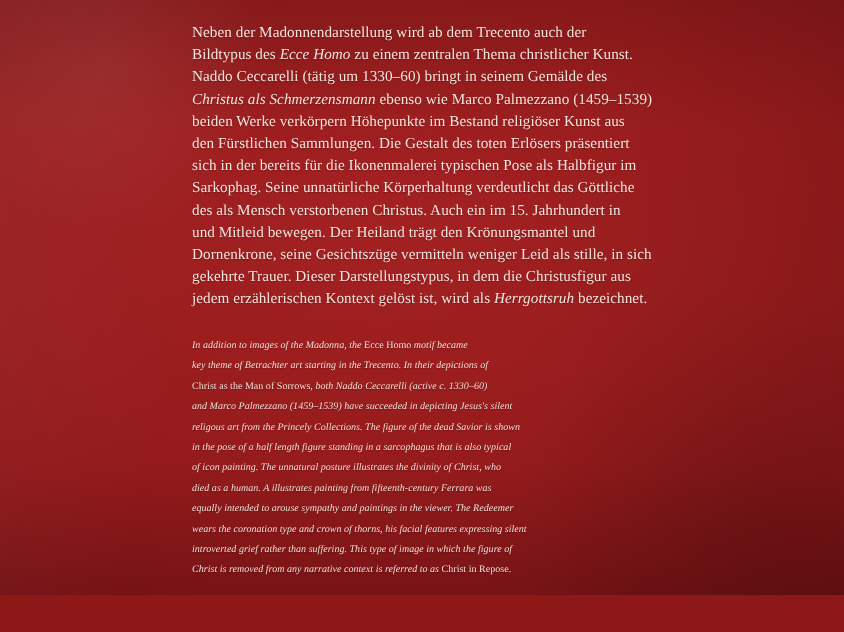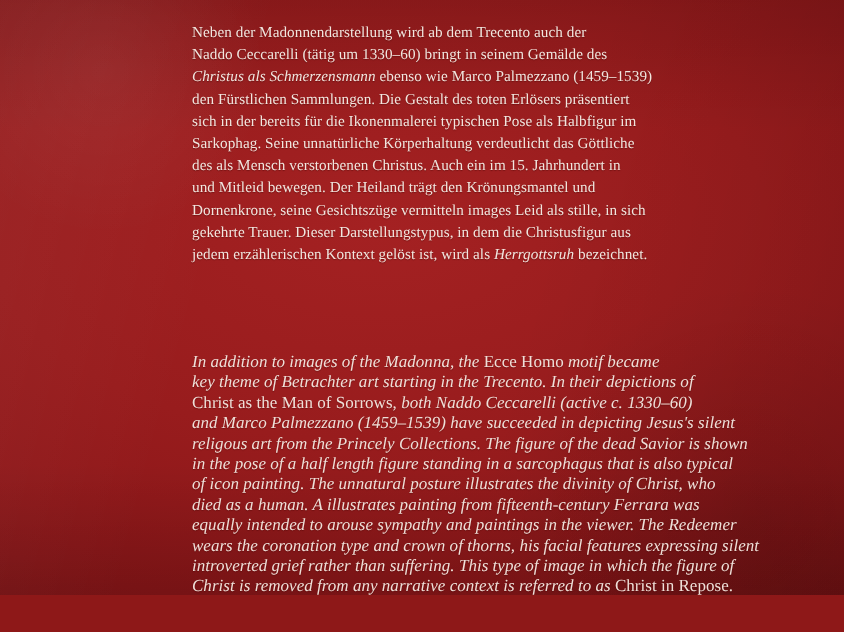--- a/index.html
+++ b/index.html
@@ -53,22 +53,22 @@
 
   #german-text {
     top: 22px;
     font-size: 15.2px;
     line-height: 22.2px;
     letter-spacing: 0.05px;
     text-shadow: 0 1px 1px rgba(70,5,5,0.45);
   }
 
   #english-text {
-    top: 352px;
-    font-size: 17px;
+    top: 336px;
+    font-size: 10px;
     line-height: 20.4px;
     font-style: italic;
     letter-spacing: 0.03px;
     color: #efdfd8;
     text-shadow: 0 1px 1px rgba(70,5,5,0.4);
   }
 
   .line {
     display: block;
     white-space: pre;
@@ -79,28 +79,30 @@
   
   .up { font-style: normal; }
 </style>
 </head>
 <body>
 
 <div class="panel">
 
   <div class="text-block" id="german-text">
       <span class="line"><span class="up">Neben der Madonnendarstellung wird ab dem Trecento auch der</span></span>
+      <span class="line"><span class="up">Bildtypus des </span><span class="it">Ecce Homo</span><span class="up"> zu einem zentralen Thema christlicher Kunst.</span></span>
       <span class="line"><span class="up">Naddo Ceccarelli (tätig um 1330–60) bringt in seinem Gemälde des</span></span>
       <span class="line"><span class="it">Christus als Schmerzensmann</span><span class="up"> ebenso wie Marco Palmezzano (1459–1539)</span></span>
+      <span class="line"><span class="up">beiden Werke verkörpern Höhepunkte im Bestand religiöser Kunst aus</span></span>
       <span class="line"><span class="up">den Fürstlichen Sammlungen. Die Gestalt des toten Erlösers präsentiert</span></span>
       <span class="line"><span class="up">sich in der bereits für die Ikonenmalerei typischen Pose als Halbfigur im</span></span>
       <span class="line"><span class="up">Sarkophag. Seine unnatürliche Körperhaltung verdeutlicht das Göttliche</span></span>
       <span class="line"><span class="up">des als Mensch verstorbenen Christus. Auch ein im 15. Jahrhundert in</span></span>
       <span class="line"><span class="up">und Mitleid bewegen. Der Heiland trägt den Krönungsmantel und</span></span>
-      <span class="line"><span class="up">Dornenkrone, seine Gesichtszüge vermitteln images Leid als stille, in sich</span></span>
+      <span class="line"><span class="up">Dornenkrone, seine Gesichtszüge vermitteln weniger Leid als stille, in sich</span></span>
       <span class="line"><span class="up">gekehrte Trauer. Dieser Darstellungstypus, in dem die Christusfigur aus</span></span>
       <span class="line"><span class="up">jedem erzählerischen Kontext gelöst ist, wird als </span><span class="it">Herrgottsruh</span><span class="up"> bezeichnet.</span></span>
     </div>
 
   <div class="text-block" id="english-text">
       <span class="line"><span class="it">In addition to images of the Madonna, the </span><span class="up">Ecce Homo</span><span class="it"> motif became</span></span>
       <span class="line"><span class="it">key theme of Betrachter art starting in the Trecento. In their depictions of</span></span>
       <span class="line"><span class="up">Christ as the Man of Sorrows,</span><span class="it"> both Naddo Ceccarelli (active c. 1330–60)</span></span>
       <span class="line"><span class="it">and Marco Palmezzano (1459–1539) have succeeded in depicting Jesus's silent</span></span>
       <span class="line"><span class="it">religous art from the Princely Collections. The figure of the dead Savior is shown</span></span>

